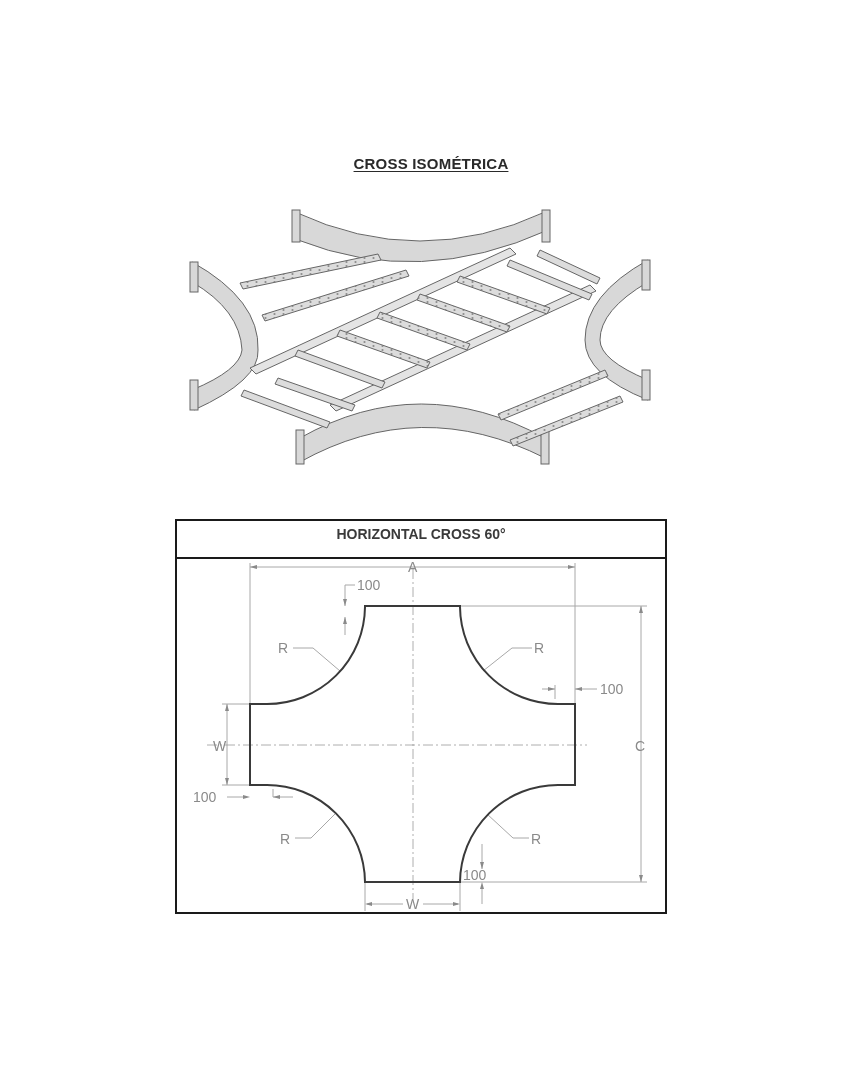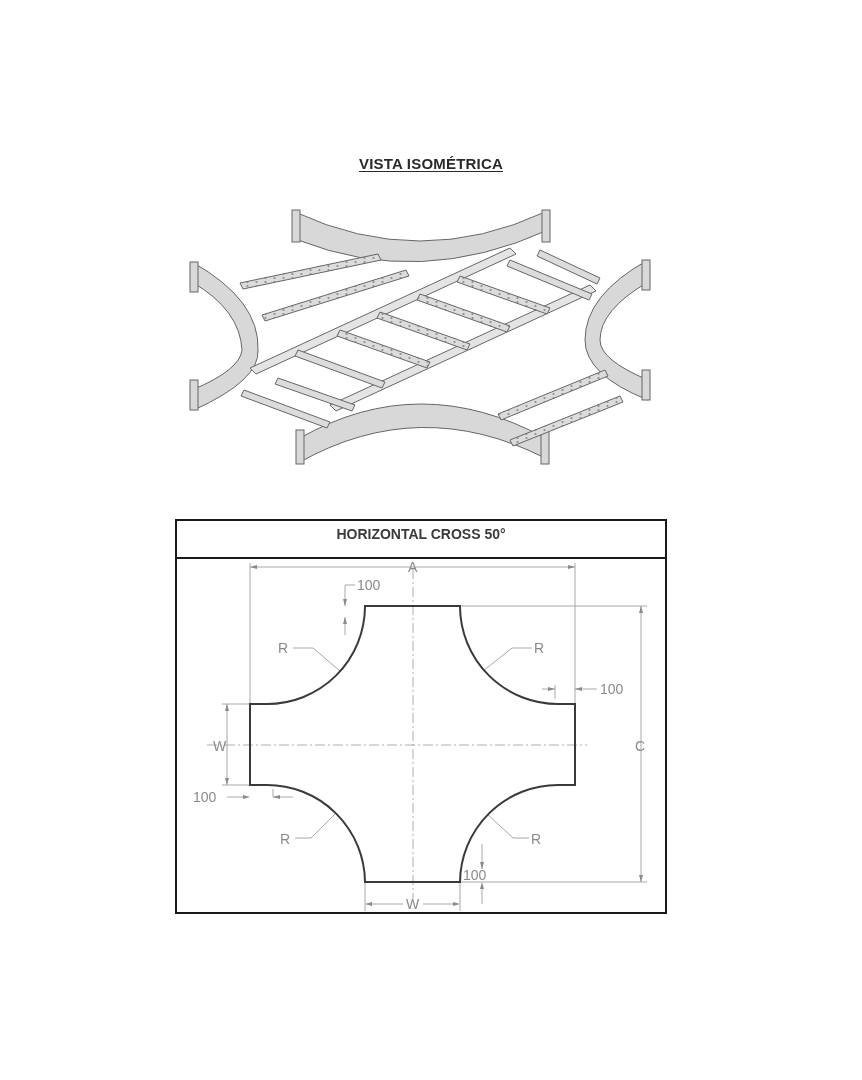--- a/index.html
+++ b/index.html
@@ -19,21 +19,21 @@
       border-bottom:2px solid #1a1a1a; text-align:center;
       font-weight:bold; font-size:14px; color:#3a3a3a; padding-top:5px; box-sizing:border-box;
     }
     .plan-drawing { position:absolute; left:0; top:38px; width:488px; height:353px; }
     .dim-text { font-family:"Liberation Sans", sans-serif; fill:#8a8a8a; font-size:14px; }
   </style>
 </head>
 <body>
 
 <div class="iso-title">
-  <span>VISTA ISOMÉTRICA</span>
+  <span>CROSS ISOMÉTRICA</span>
 </div>
 
 <svg class="iso-drawing" viewBox="0 0 480 270" xmlns="http://www.w3.org/2000/svg">
   <defs>
     <pattern id="holes" width="9" height="4" patternUnits="userSpaceOnUse">
       <circle cx="4.5" cy="2" r="1.1" fill="#777"></circle>
     </pattern>
   </defs>
   <g stroke="#666" stroke-width="1" fill="#d8d8d8">
 
@@ -80,21 +80,21 @@
     <path d="M160,130 L250,162 L247,168 L157,136 Z"></path>
     <path d="M200,112 L290,144 L287,150 L197,118 Z"></path>
     <path d="M240,94 L330,126 L327,132 L237,100 Z"></path>
     <path d="M280,76 L370,108 L367,114 L277,82 Z"></path>
     <path d="M318,214 L425,170 L428,176 L321,220 Z"></path>
     <path d="M330,240 L440,196 L443,202 L333,246 Z"></path>
   </g>
 </svg>
 
 <div class="table-box">
-  <div class="table-head">HORIZONTAL CROSS 50°</div>
+  <div class="table-head">HORIZONTAL CROSS 60°</div>
 
   <svg class="plan-drawing" viewBox="0 0 488 353" xmlns="http://www.w3.org/2000/svg">
 
     <g stroke="#a8a8a8" stroke-width="1" fill="none">
 
       <line x1="73" y1="8" x2="398" y2="8"></line>
       <line x1="73" y1="4" x2="73" y2="145"></line>
       <line x1="398" y1="4" x2="398" y2="145"></line>
 
       <line x1="283" y1="47" x2="470" y2="47"></line>

